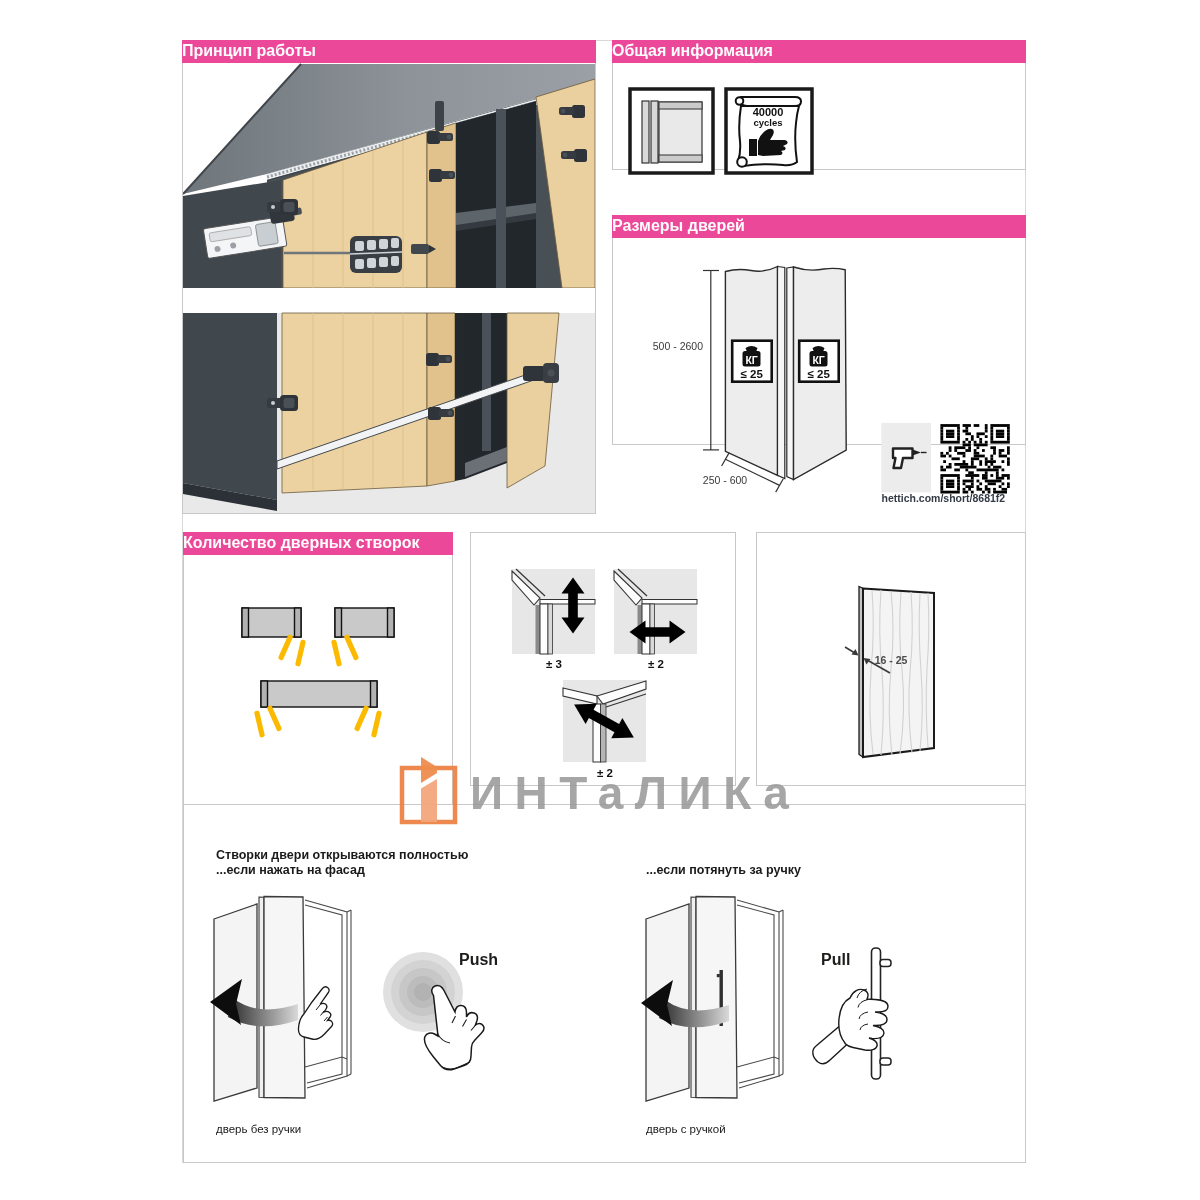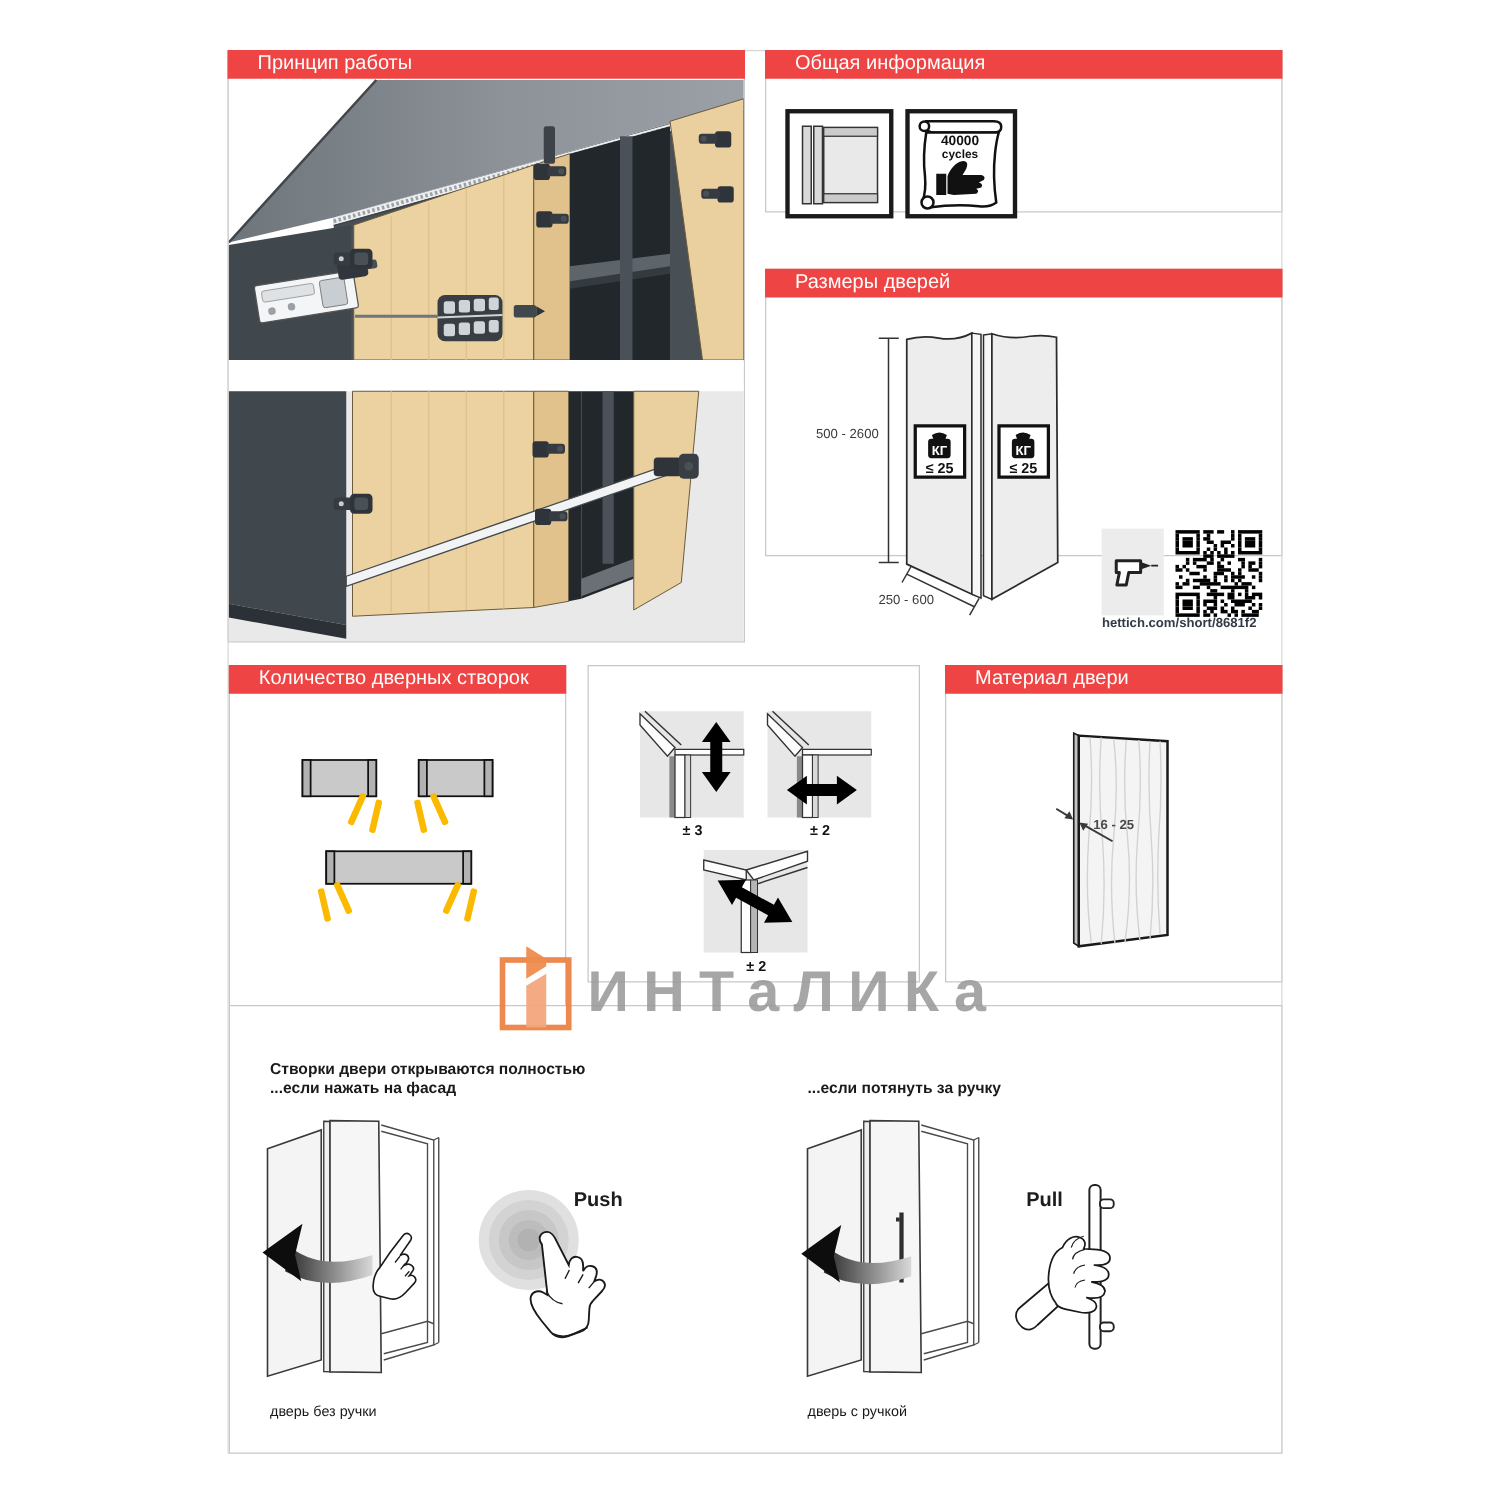--- a/index.html
+++ b/index.html
@@ -1,18 +1,18 @@
 <!DOCTYPE html>
 <html><head>
 <meta charset="utf-8">
 <style>
 html,body{margin:0;padding:0;}
 body{width:1200px;height:1200px;background:#fff;font-family:"Liberation Sans",sans-serif;position:relative;overflow:hidden;}
 .panel{position:absolute;background:#fff;border:1px solid #c8c8c8;box-sizing:border-box;}
-.hd{position:absolute;left:-1px;top:-1px;right:-1px;height:23px;background:#ef4444;color:#fdfdfd;font-size:16px;line-height:22px;padding-left:24px;}
+.hd{position:absolute;left:-1px;top:-1px;right:-1px;height:23px;background:#ec4899;color:#fdfdfd;font-size:16px;line-height:22px;padding-left:0;font-weight:bold;}
 .abs{position:absolute;}
 svg{display:block;}
 </style>
 </head>
 <body>
 
 <div class="abs" style="left:182px;top:40px;width:844px;height:1123px;border:1px solid #d8d8d8;box-sizing:border-box;"></div>
 
 <div class="panel" id="p1" style="left:182px;top:40px;width:414px;height:474px;">
   <div class="hd">Принцип работы</div>
@@ -467,21 +467,20 @@
       <rect x="30" y="24" width="7.5" height="58" fill="#fdfdfd" stroke="#333" stroke-width="1"></rect>
       <rect x="37.5" y="24" width="5.5" height="58" fill="#b5b5b5" stroke="#333" stroke-width="0.8"></rect>
     </g>
     <use href="#dblarrow" transform="translate(133,166) rotate(29) scale(1.22,1)"></use>
 
     <text x="134" y="222" font-size="11.5" font-weight="bold" fill="#111" text-anchor="middle">± 2</text>
   </svg>
 </div>
 
 <div class="panel" id="p6" style="left:756px;top:532px;width:270px;height:254px;">
-  <div class="hd">Материал двери</div>
   <svg class="abs" style="left:0;top:22px;" width="268" height="230" viewBox="0 0 268 230">
 
     <polygon points="102,31.5 106,33.5 106,202 102,199.5" fill="#c4c4c4" stroke="#1a1a1a" stroke-width="1.3"></polygon>
 
     <polygon points="106,33.5 177,38 177,193 106,202" fill="#f4f4f4" stroke="#1a1a1a" stroke-width="2"></polygon>
 
     <g fill="none" stroke="#d2d2d2" stroke-width="1.1">
       <path d="M115 35 q3 40 -1 80 q-3 45 2 84"></path>
       <path d="M124 35 q-3 42 1 82 q3 42 -1 83"></path>
       <path d="M134 36 q4 38 0 78 q-4 42 1 86"></path>

